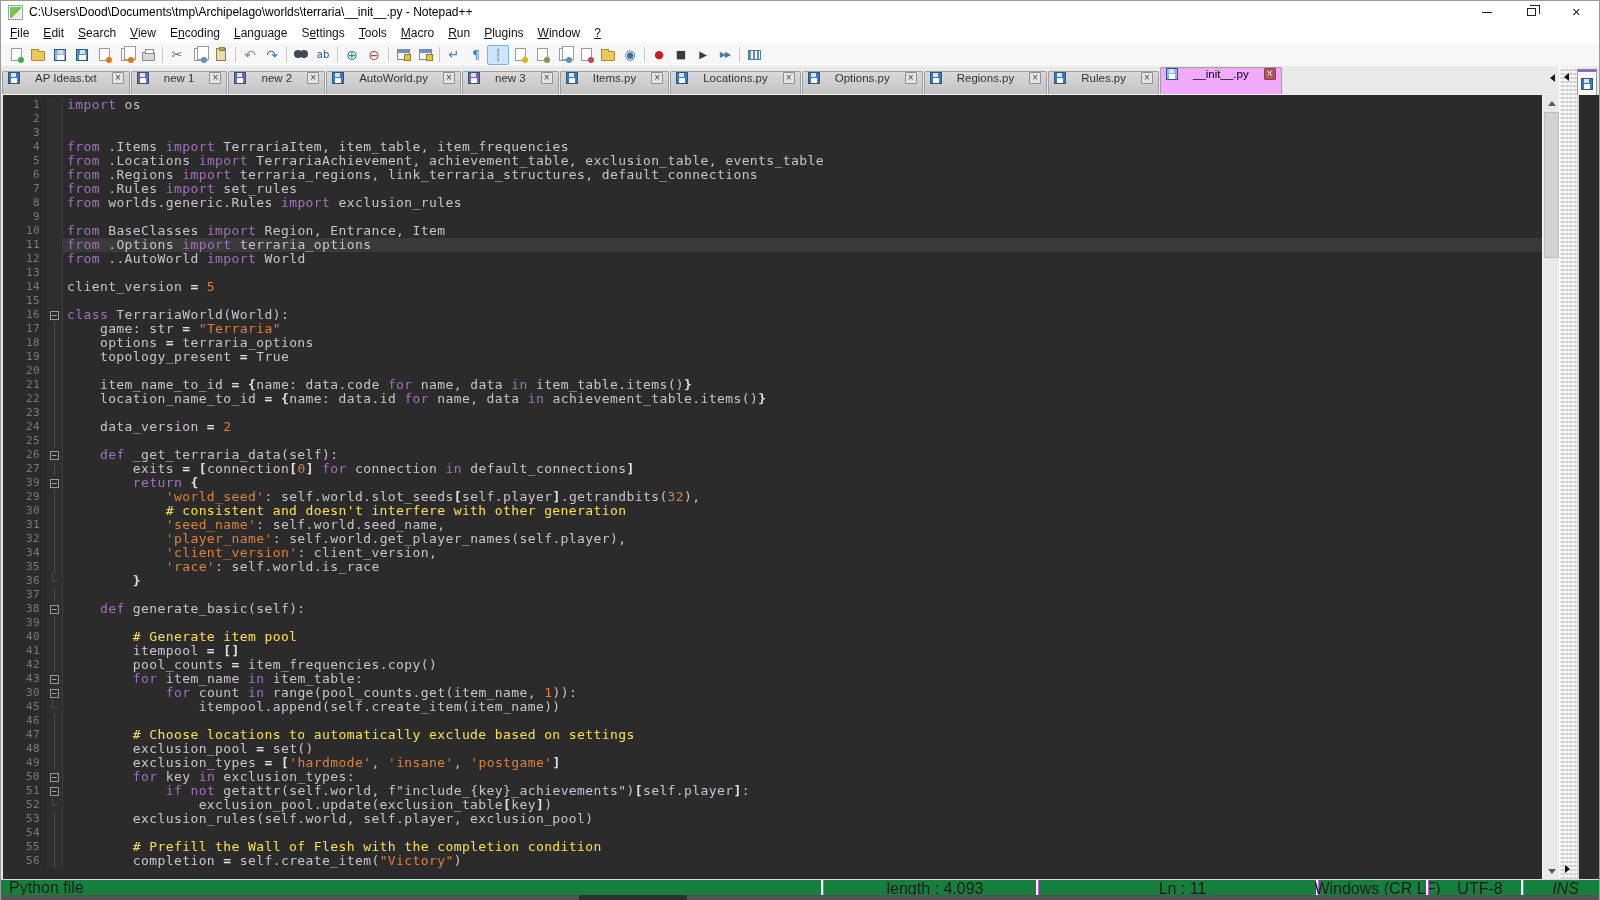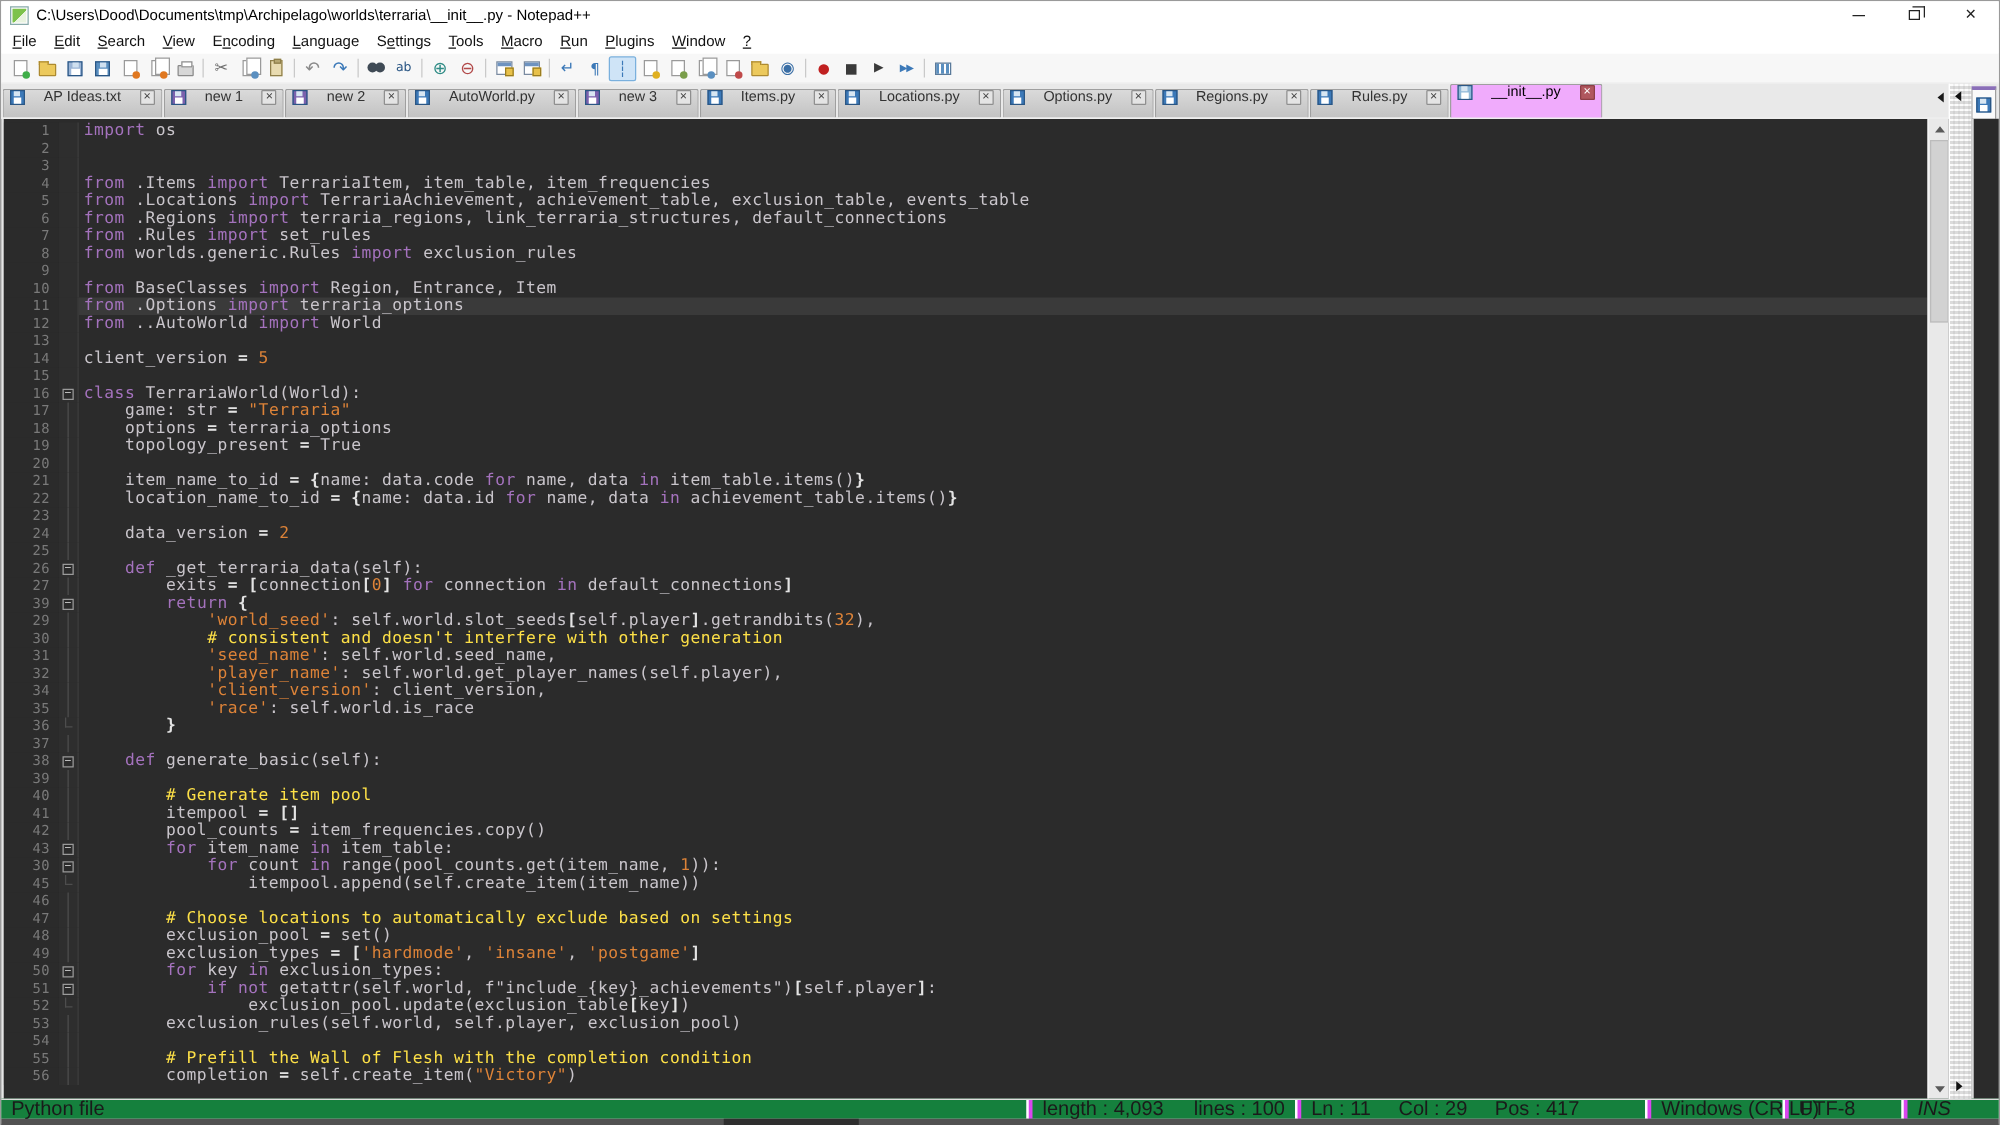--- a/index.html
+++ b/index.html
@@ -131,21 +131,21 @@
   .rightcol { width:22px; display:flex; flex-direction:column; }
   .mini-tabbar { height:28px; background:#e9e9e9; display:flex; align-items:flex-end; }
   .mini-tab { width:20px; height:26px; background:#fafafa; border:1px solid #9f9f9f; border-bottom:none;
               border-top:3px solid #8a6fb8; display:flex; align-items:center; justify-content:center; }
   .mini-editor { flex:1; background:#2b2b2b; border-left:2px solid #d8d8d8; }
 
   
   .statusbar { height:16px; background:#15803d; display:flex; align-items:flex-start; font-size:16px;
                color:#1a1a1a; flex:0 0 auto; border-top:1px solid #dcdcdc; white-space:nowrap; }
   .seg { height:100%; display:flex; align-items:center; padding-left:8px; }
-  .seg + .seg { border-left:3px solid #d946ef; box-shadow:-2px 0 0 #fdfdfd; }
+  .seg + .seg { border-left:1px solid #d946ef; box-shadow:-2px 0 0 #fdfdfd;flex-direction:column; }
   .seg-doc { width:822px; } .seg-len { width:215px; gap:24px; } .seg-pos { width:280px; gap:22px; }
   .seg-eol { width:110px; } .seg-enc { width:95px; } .seg-ins { flex:1;font-style:italic; }
 
   .bottom-strip { height:6px; background:#525252; position:relative; flex:0 0 auto; }
   .strip-thumb { position:absolute; left:578px; top:0; width:108px; height:6px; background:#2e2e2e; }
 </style>
 </head>
 <body>
 
 <div class="window">

